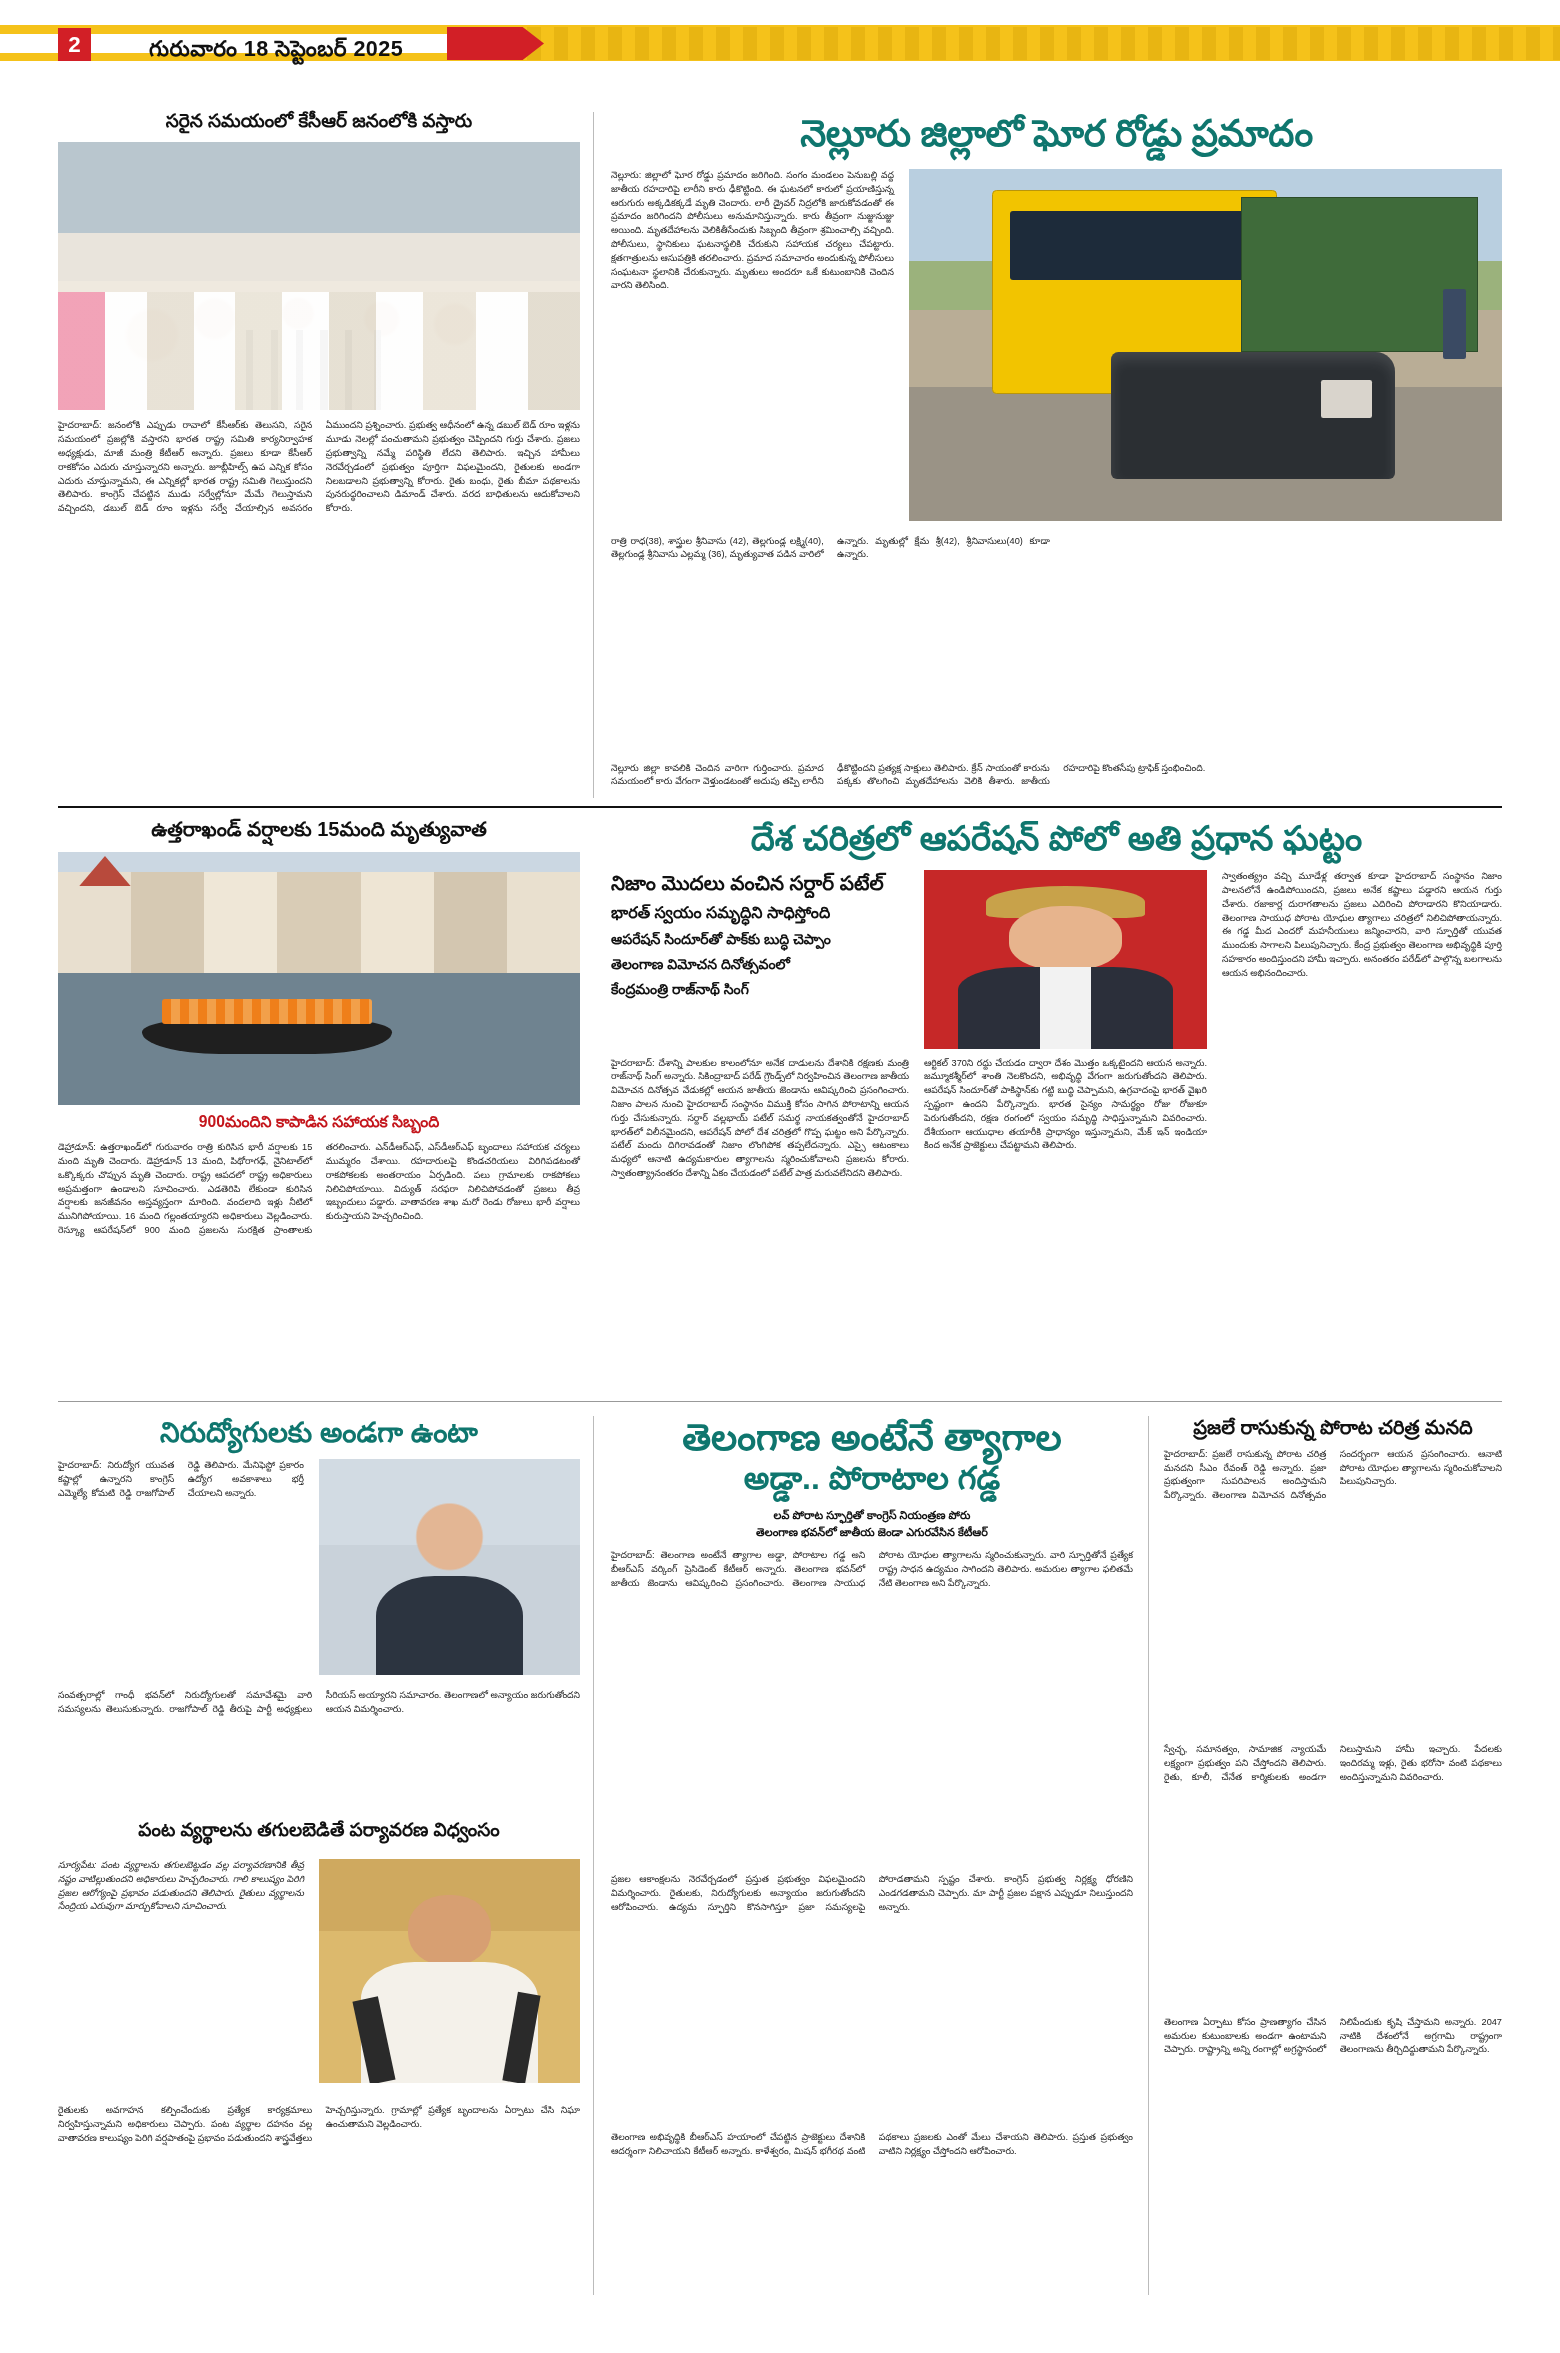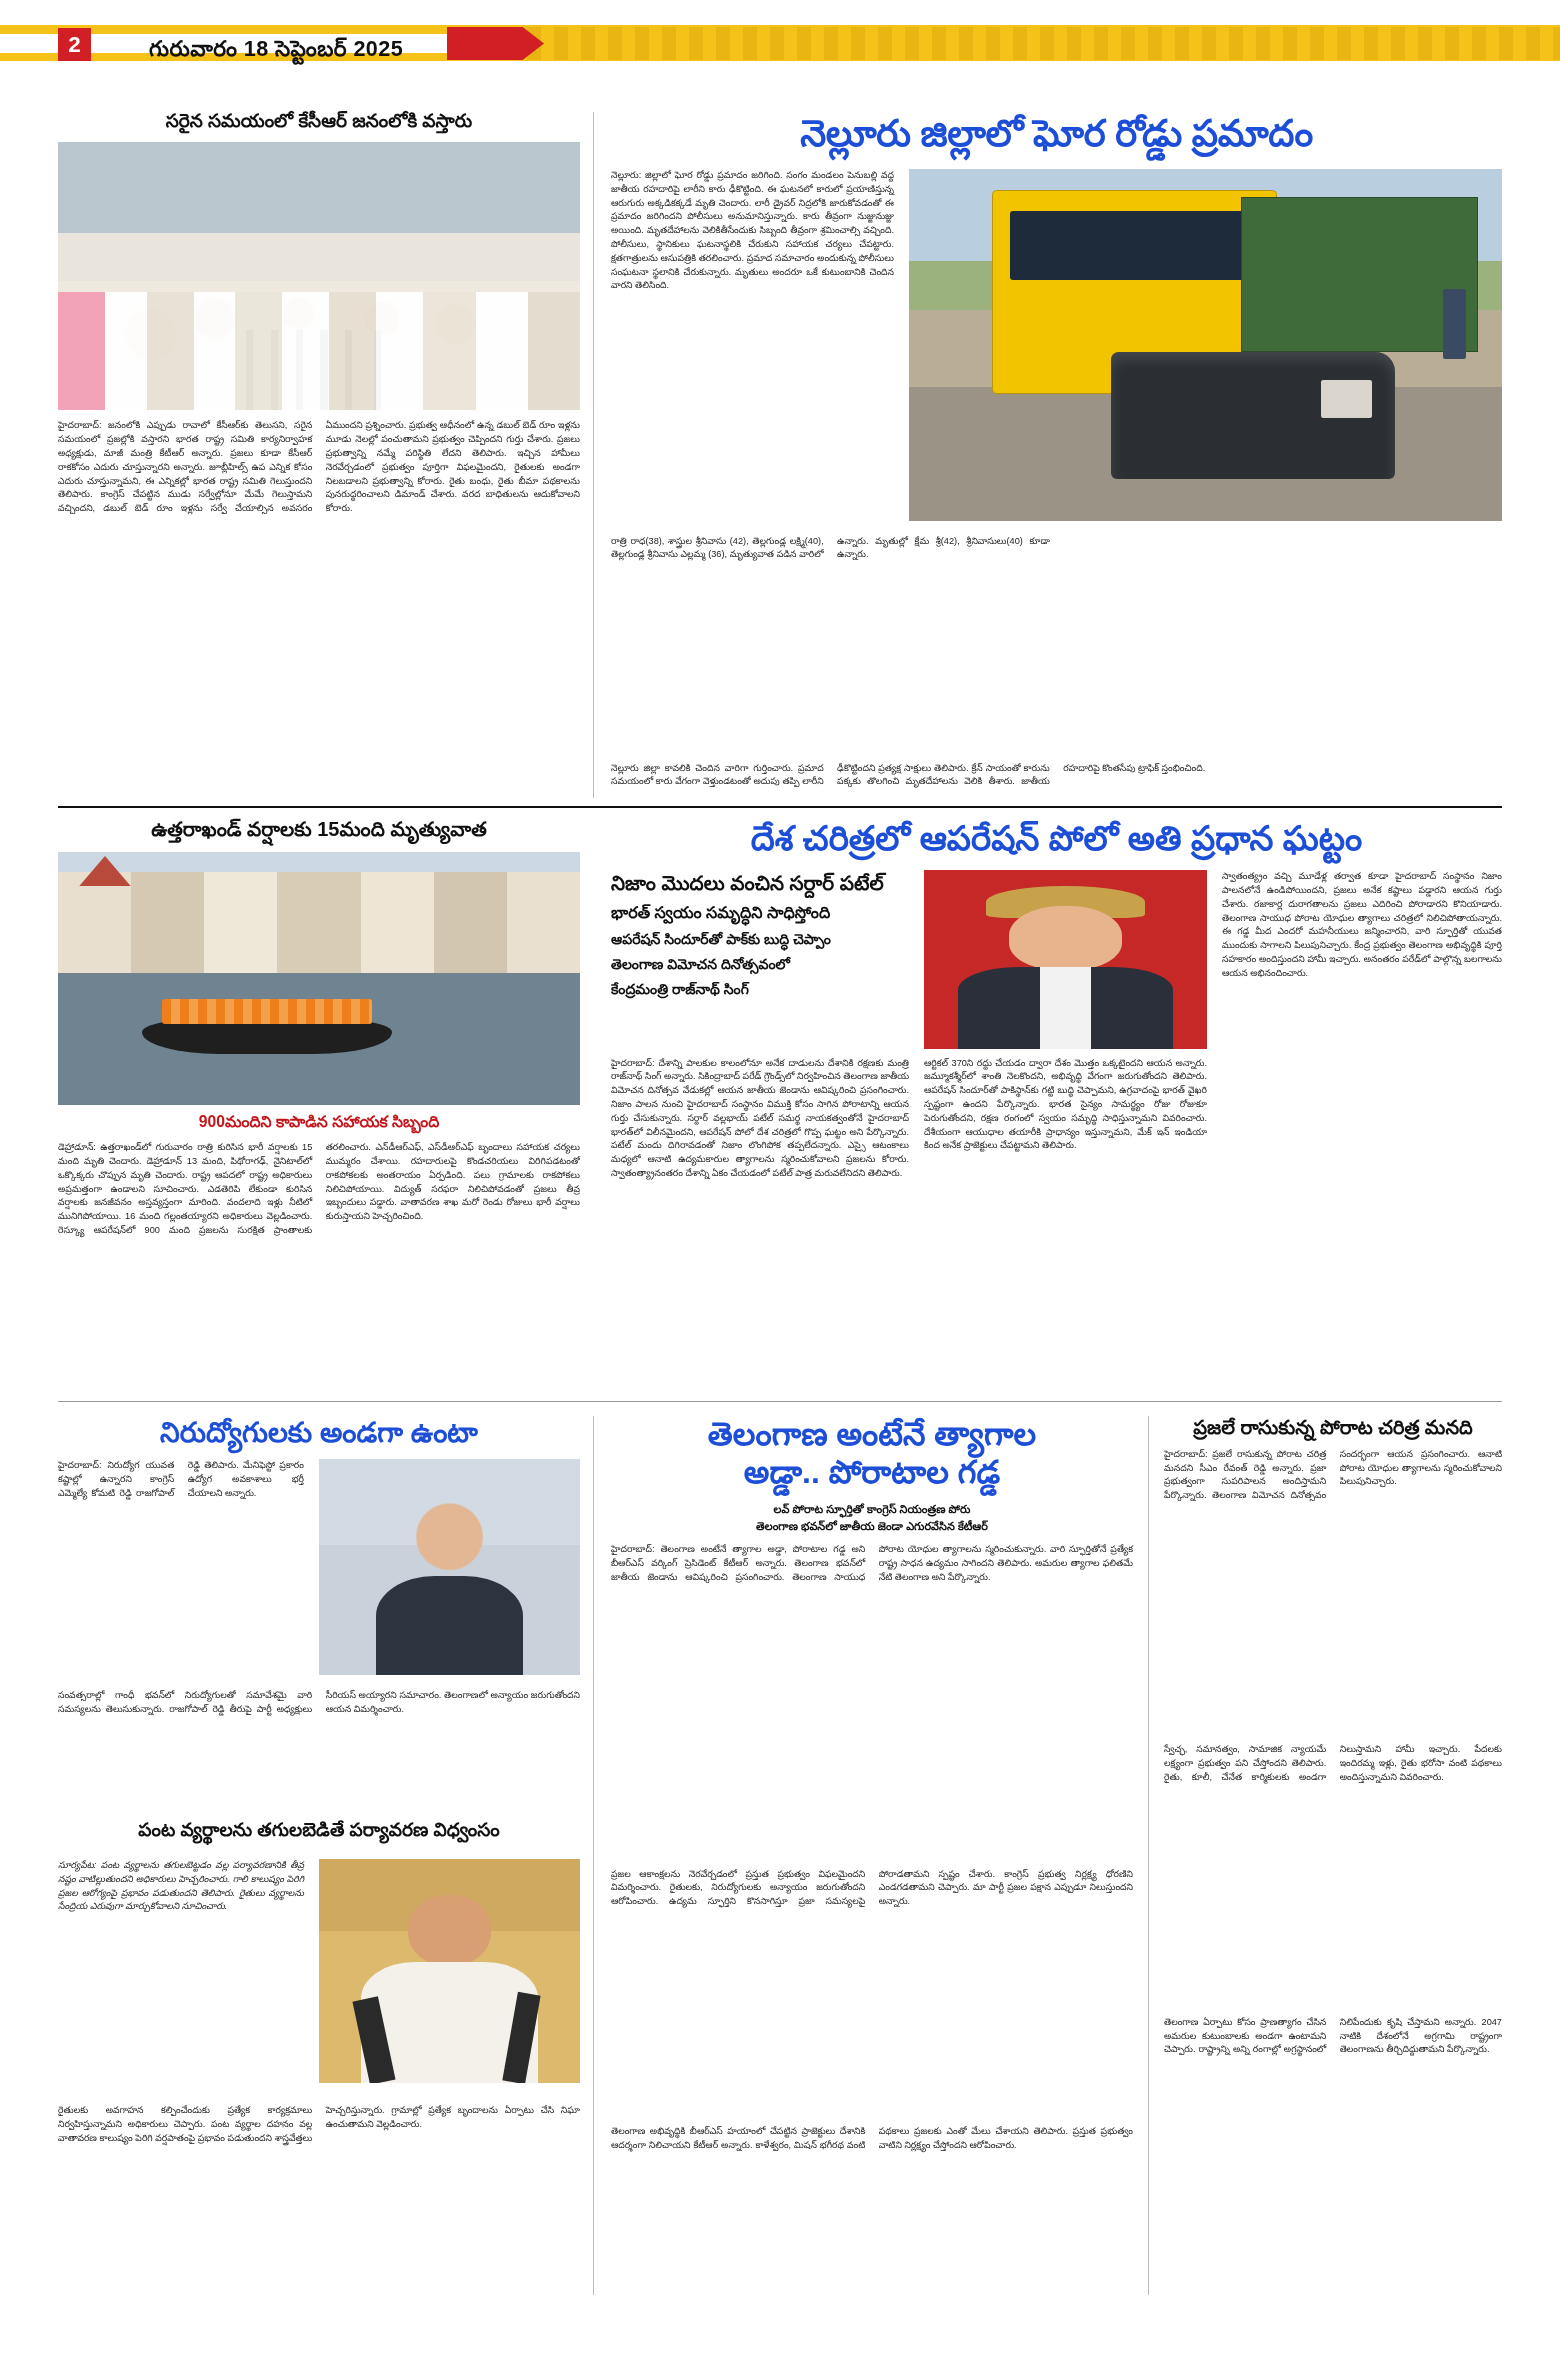--- a/index.html
+++ b/index.html
@@ -63,21 +63,21 @@
   
   .te {
     font-family: "Liberation Sans", sans-serif;
     line-height: 1.45;
   }
   .headline {
     font-weight: bold;
     color: #111;
     line-height: 1.18;
   }
-  .hl-blue { color: #1d4ed8; }
+  .hl-blue { color: #0f766e; }
   .subhead {
     font-weight: bold;
     color:#111;
     line-height:1.3;
   }
   .body-col {
     font-size: 9.2px;
     line-height: 1.5;
     text-align: justify;
     color: #1a1a1a;
@@ -331,21 +331,21 @@
         <div class="mic"></div>
         <div class="mic2"></div>
       </div>
     </div>
     <div class="body-col te two-col" style="margin-top:6px; width:522px; height:224px;">రైతులకు అవగాహన కల్పించేందుకు ప్రత్యేక కార్యక్రమాలు నిర్వహిస్తున్నామని అధికారులు చెప్పారు. పంట వ్యర్థాల దహనం వల్ల వాతావరణ కాలుష్యం పెరిగి వర్షపాతంపై ప్రభావం పడుతుందని శాస్త్రవేత్తలు హెచ్చరిస్తున్నారు. గ్రామాల్లో ప్రత్యేక బృందాలను ఏర్పాటు చేసి నిఘా ఉంచుతామని వెల్లడించారు.</div>
   </div>
 
   <div class="rule-v" style="position:absolute; left:593px; top:1416px; height:879px;"></div>
 
   <div class="colbox" style="left:611px; top:1416px; width:522px;">
-    <div class="headline hl-blue te" style="font-size:32px; text-align:center;">తెలంగాణ అంటేనే త్యాగాల</div>
+    <div class="headline hl-blue te" style="font-size:37px; text-align:center;">తెలంగాణ అంటేనే త్యాగాల</div>
     <div class="headline hl-blue te" style="font-size:32px; text-align:center;">అడ్డా.. పోరాటాల గడ్డ</div>
     <div class="subhead te" style="font-size:11.2px; text-align:center; margin-top:10.4px;">లవ్ పోరాట స్ఫూర్తితో కాంగ్రెస్ నియంత్రణ పోరు</div>
     <div class="subhead te" style="font-size:11.2px; text-align:center; margin-top:3px;">తెలంగాణ భవన్‌లో జాతీయ జెండా ఎగురవేసిన కేటీఆర్</div>
     <div class="body-col te two-col" style="margin-top:9px; width:522px; height:320px;">హైదరాబాద్‌: తెలంగాణ అంటేనే త్యాగాల అడ్డా, పోరాటాల గడ్డ అని బీఆర్‌ఎస్ వర్కింగ్ ప్రెసిడెంట్ కేటీఆర్ అన్నారు. తెలంగాణ భవన్‌లో జాతీయ జెండాను ఆవిష్కరించి ప్రసంగించారు. తెలంగాణ సాయుధ పోరాట యోధుల త్యాగాలను స్మరించుకున్నారు. వారి స్ఫూర్తితోనే ప్రత్యేక రాష్ట్ర సాధన ఉద్యమం సాగిందని తెలిపారు. అమరుల త్యాగాల ఫలితమే నేటి తెలంగాణ అని పేర్కొన్నారు.</div>
     <div class="body-col te two-col" style="margin-top:4.5px; width:522px; height:253px;">ప్రజల ఆకాంక్షలను నెరవేర్చడంలో ప్రస్తుత ప్రభుత్వం విఫలమైందని విమర్శించారు. రైతులకు, నిరుద్యోగులకు అన్యాయం జరుగుతోందని ఆరోపించారు. ఉద్యమ స్ఫూర్తిని కొనసాగిస్తూ ప్రజా సమస్యలపై పోరాడతామని స్పష్టం చేశారు. కాంగ్రెస్ ప్రభుత్వ నిర్లక్ష్య ధోరణిని ఎండగడతామని చెప్పారు. మా పార్టీ ప్రజల పక్షాన ఎప్పుడూ నిలుస్తుందని అన్నారు.</div>
     <div class="body-col te two-col" style="margin-top:4.5px; width:522px; height:194px;">తెలంగాణ అభివృద్ధికి బీఆర్‌ఎస్ హయాంలో చేపట్టిన ప్రాజెక్టులు దేశానికి ఆదర్శంగా నిలిచాయని కేటీఆర్ అన్నారు. కాళేశ్వరం, మిషన్ భగీరథ వంటి పథకాలు ప్రజలకు ఎంతో మేలు చేశాయని తెలిపారు. ప్రస్తుత ప్రభుత్వం వాటిని నిర్లక్ష్యం చేస్తోందని ఆరోపించారు.</div>
   </div>
 
   <div class="rule-v" style="position:absolute; left:1148px; top:1416px; height:879px;"></div>
 

